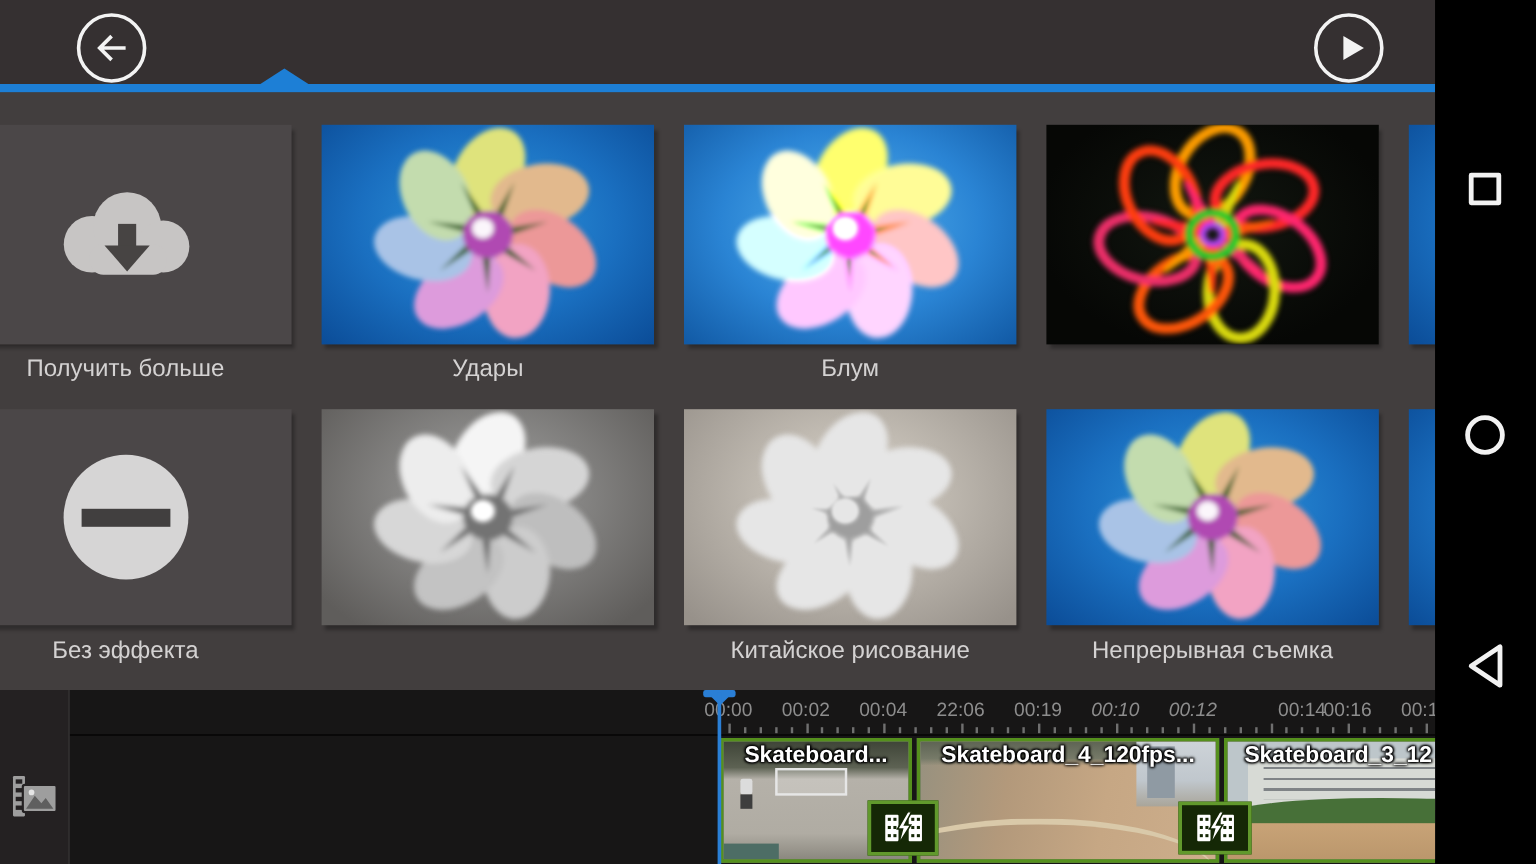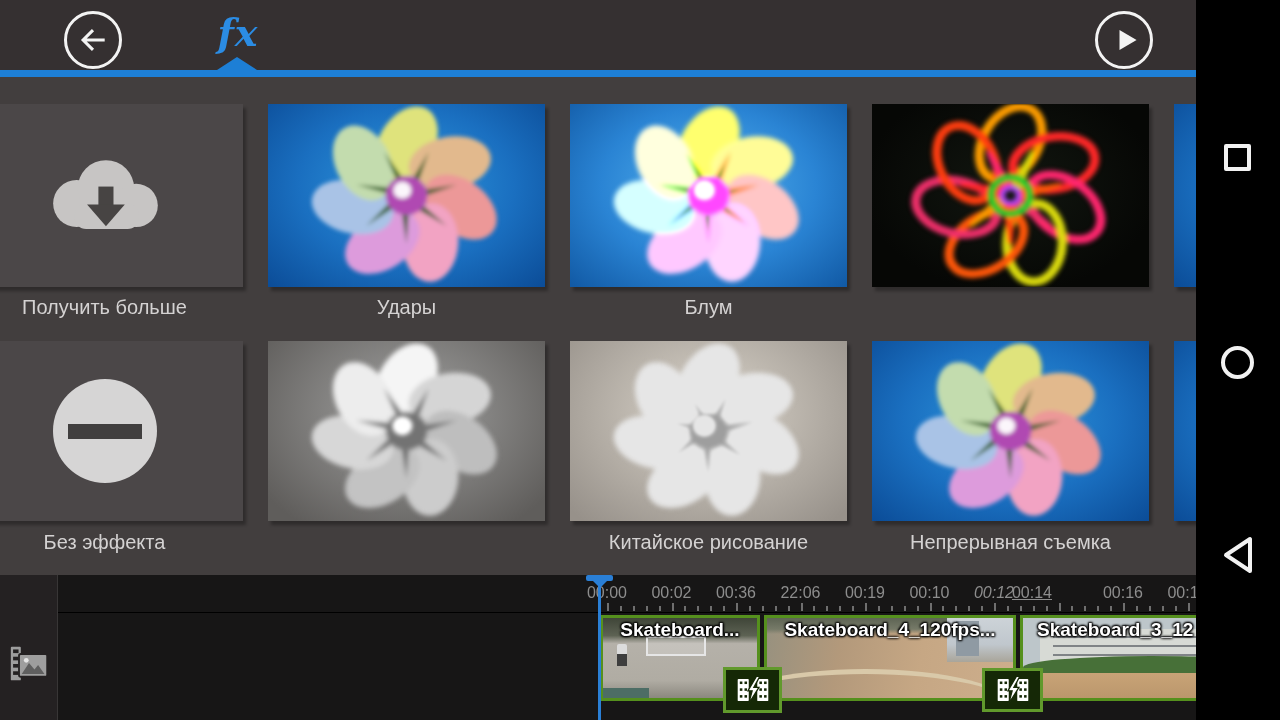--- a/index.html
+++ b/index.html
@@ -44,21 +44,21 @@
   .v-ink   svg{filter:grayscale(1) brightness(1.62) contrast(0.8) blur(1px);}
 
   
   .timeline{position:absolute;left:0;top:575px;width:1196px;height:145px;background:#171616;}
   .tl-divider{position:absolute;left:0;top:37px;width:1196px;height:1px;background:#000;}
   .track-head{position:absolute;left:0;top:0;width:58px;height:145px;background:#242122;
               border-right:1px solid #383636;box-sizing:border-box;}
   .track-icon{position:absolute;left:9px;top:70px;}
   .ruler-label{position:absolute;top:9px;width:64px;text-align:center;color:#8d8d8d;font-size:16px;}
   .tick{position:absolute;background:#6f6f6f;width:2px;}
-  .clip{position:absolute;top:40px;height:86px;border:3px solid #55901d;box-sizing:border-box;
+  .clip{position:absolute;top:40px;height:104px;border:3px solid #55901d;box-sizing:border-box;
         background:#737373;overflow:hidden;}
   .clip-label{position:absolute;left:0;top:1px;width:100%;text-align:center;color:#fff;
               font-size:19px;font-weight:bold;white-space:nowrap;z-index:5;
               text-shadow:1px 1px 2px #000,-1px -1px 2px #000,1px -1px 2px #000,-1px 1px 2px #000;}
   .scene{position:absolute;left:0;top:0;right:0;bottom:0;}
   .transition-btn{position:absolute;background:#152806;border:3px solid #61992c;box-sizing:border-box;
                   display:flex;align-items:center;justify-content:center;z-index:8;}
   .playhead-line{position:absolute;left:598px;top:2px;width:3px;height:143px;background:#2a7fd6;z-index:9;}
   .playhead-flag{position:absolute;left:586px;top:0;width:27px;height:6px;background:#2a7fd6;
                  border-radius:2px;z-index:9;}
@@ -79,21 +79,20 @@
 
 <div class="screen">
   <div class="app">
 
     <div class="topbar">
       <div class="icon-btn back-btn">
         <svg width="36" height="36" viewBox="0 0 40 40">
           <path d="M20 9 L9 20 L20 31 M9 20 H33" fill="none" stroke="#f3f3f3" stroke-width="3.4"></path>
         </svg>
       </div>
-      <div class="fx-tab">fx</div>
       <div class="icon-btn play-btn">
         <svg width="36" height="36" viewBox="0 0 40 40">
           <polygon points="15,9 15,31 34,20" fill="#f3f3f3"></polygon>
         </svg>
       </div>
     </div>
     <div class="accent-line"></div>
     <div class="tab-pointer"></div>
 
     <div class="effects">
@@ -369,26 +368,26 @@
           </div>
       </div>
     </div>
 
     <div class="timeline">
       <div class="tl-divider"></div>
 
       <div id="ruler">
         <span class="ruler-label" style="left: 575px;">00:00</span>
         <span class="ruler-label" style="left: 639.5px;">00:02</span>
-        <span class="ruler-label" style="left: 704px;">00:36</span>
+        <span class="ruler-label" style="left: 704px;">00:04</span>
         <span class="ruler-label" style="left: 768.5px;">22:06</span>
         <span class="ruler-label" style="left: 833px;">00:19</span>
-        <span class="ruler-label" style="left: 897.5px;">00:10</span>
+        <span class="ruler-label" style="left: 897.5px; font-style: italic;">00:10</span>
         <span class="ruler-label" style="left: 962px; font-style: italic;">00:12</span>
-        <span class="ruler-label" style="left: 1000px; text-decoration: underline;">00:14</span>
+        <span class="ruler-label" style="left: 1053px;">00:14</span>
         <span class="ruler-label" style="left: 1091px;">00:16</span>
         <span class="ruler-label" style="left: 1155.5px;">00:18</span>
         <div id="ticks">
             <div class="tick" style="left:607.0px;top:28px;height:8px;"></div>
             <div class="tick" style="left:619.9px;top:31px;height:5px;"></div>
             <div class="tick" style="left:632.8px;top:31px;height:5px;"></div>
             <div class="tick" style="left:645.7px;top:31px;height:5px;"></div>
             <div class="tick" style="left:658.6px;top:31px;height:5px;"></div>
             <div class="tick" style="left:671.5px;top:28px;height:8px;"></div>
             <div class="tick" style="left:684.4px;top:31px;height:5px;"></div>

